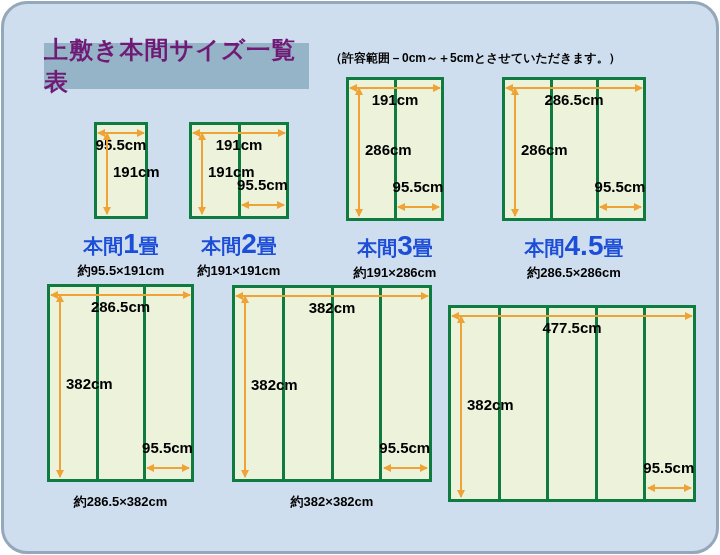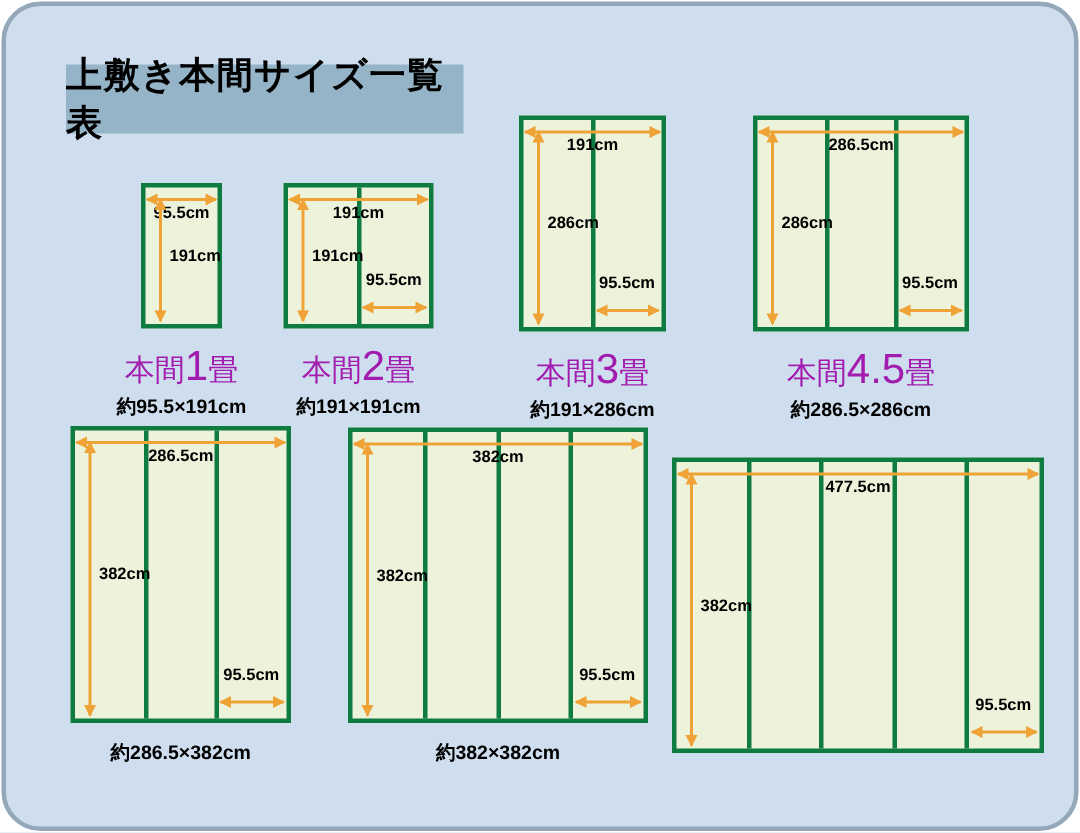--- a/index.html
+++ b/index.html
@@ -9,21 +9,21 @@
   }
   .panel{
     position:absolute;inset:1px;box-sizing:border-box;
     border:3px solid var(--panel-border,#95a7ba);
     border-radius:26px;background:var(--panel-bg,#cfdeee);
   }
   .title-box{
     position:absolute;left:40px;top:39px;width:265px;height:46px;
     background:var(--title-bg,#96b4c8);
     display:flex;align-items:center;justify-content:center;
-    font-size:24px;font-weight:bold;color:#000000;letter-spacing:1px;
+    font-size:24px;font-weight:bold;color:#701a75;letter-spacing:1px;
   }
   .note{
     position:absolute;left:326px;top:46px;
     font-size:12px;font-weight:bold;color:#000;white-space:nowrap;
   }
   .diagram{position:absolute}
   .mat-rect{
     position:absolute;left:0;top:0;box-sizing:border-box;
     border:3px solid var(--mat-border,#0e7b41);
     background:var(--mat-fill,#ecf3da);
@@ -32,36 +32,37 @@
   .arrow-h{position:absolute;height:2px;background:var(--arrow,#efa235)}
   .arrow-h::before{content:"";position:absolute;left:-1px;top:-3px;width:0;height:0;
     border-top:4px solid transparent;border-bottom:4px solid transparent;border-right:8px solid var(--arrow,#efa235)}
   .arrow-h::after{content:"";position:absolute;right:-1px;top:-3px;width:0;height:0;
     border-top:4px solid transparent;border-bottom:4px solid transparent;border-left:8px solid var(--arrow,#efa235)}
   .arrow-v{position:absolute;width:2px;background:var(--arrow,#efa235)}
   .arrow-v::before{content:"";position:absolute;top:-1px;left:-3px;width:0;height:0;
     border-left:4px solid transparent;border-right:4px solid transparent;border-bottom:8px solid var(--arrow,#efa235)}
   .arrow-v::after{content:"";position:absolute;bottom:-1px;left:-3px;width:0;height:0;
     border-left:4px solid transparent;border-right:4px solid transparent;border-top:8px solid var(--arrow,#efa235)}
-  .dim-label{position:absolute;font-size:11px;font-weight:bold;color:#000;white-space:nowrap}
+  .dim-label{position:absolute;font-size:15px;font-weight:bold;color:#000;white-space:nowrap}
   .top-label{top:11px;left:50%;transform:translateX(-50%)}
   .side-label{left:16px;top:50%;transform:translateY(-50%)}
   .bottom-label{bottom:23px;transform:translateX(-50%)}
   .caption{position:absolute;left:50%;transform:translateX(-50%);text-align:center;white-space:nowrap}
-  .cap-name{font-weight:normal;font-size:20px;color:#a21caf;line-height:1.15}
+  .cap-name{font-weight:bold;font-size:20px;color:#1d4ed8;line-height:1.15}
   .cap-num{font-size:28px}
   .cap-size{font-weight:bold;font-size:13px;color:#000;margin-top:2px}
 </style>
 </head>
 <body>
 
 <div class="panel">
   <div class="title-box">
     <span>上敷き本間サイズ一覧表</span>
   </div>
+  <div class="note">（許容範囲－0cm～＋5cmとさせていただきます。）</div>
   <div>
       <div class="diagram" style="left: 90px; top: 118px; width: 54px; height: 159px;">
         <div class="mat-rect" style="width: 54px; height: 97px;">
           <div class="arrow-h" style="top: 7px; left: 1px; right: 1px;"></div>
           <div class="dim-label top-label">95.5cm</div>
           <div class="arrow-v" style="left: 9px; top: 8px; bottom: 2px;"></div>
           <div class="dim-label side-label">191cm</div>
         </div>
         <div class="caption" style="top: 106px;">
           <div class="cap-name"><span>本間</span><span class="cap-num">1</span><span>畳</span></div>

